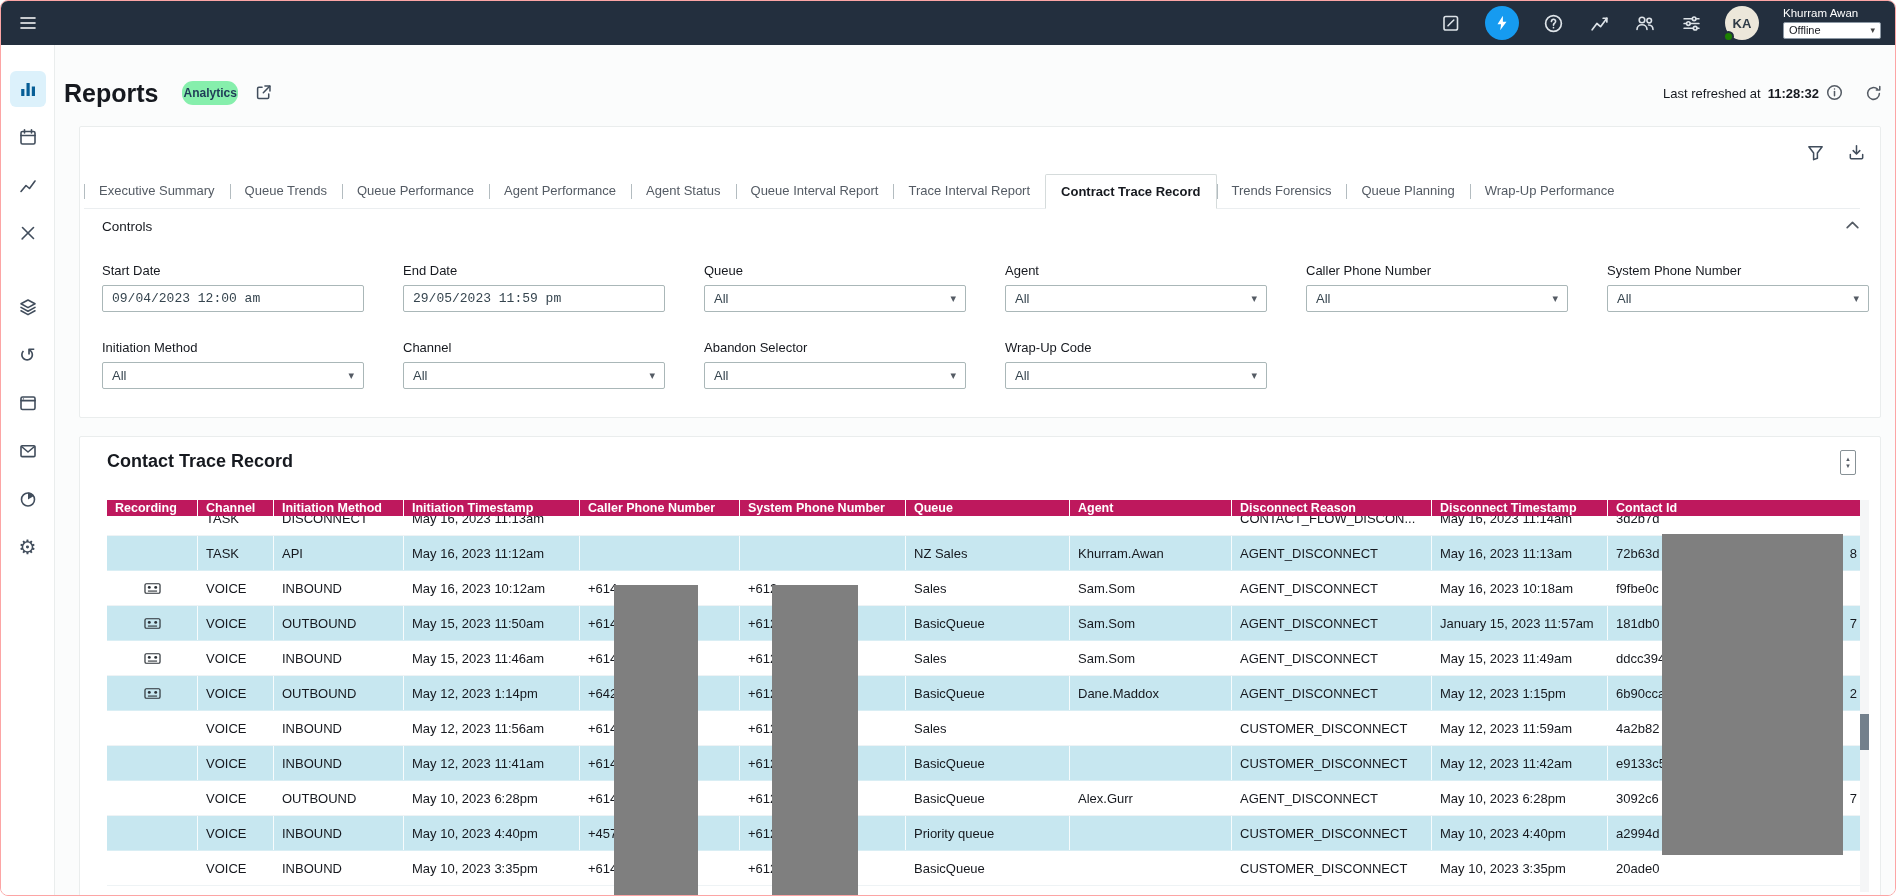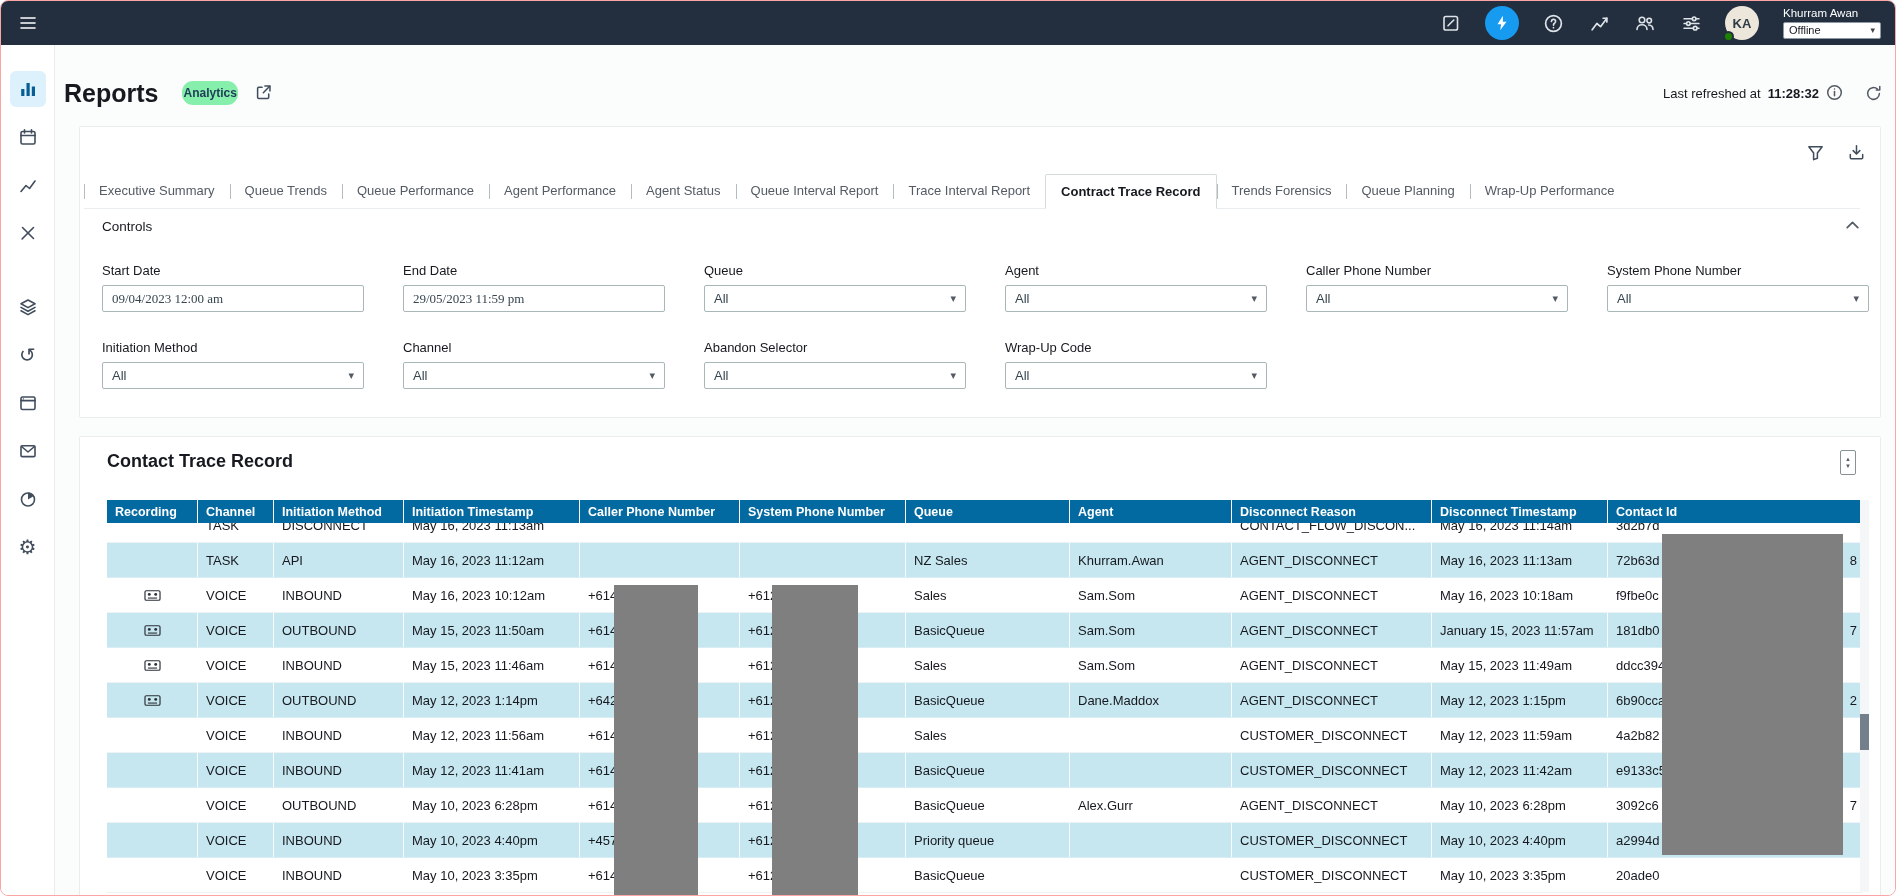--- a/index.html
+++ b/index.html
@@ -54,29 +54,29 @@
 
   
   .controls-header{position:absolute;top:90px;left:22px;right:18px;display:flex;align-items:center}
   .controls-title{font-size:13.5px;color:#16191f}
   .collapse-chevron{margin-left:auto;color:#545b64;width:18px;height:18px;cursor:pointer}
   .fields{position:absolute;left:22px;top:136px;display:flex}
   .fields.second{top:213px}
   .field{width:262px;margin-right:39px}
   .field .flabel{display:block;font-size:13px;color:#16191f;margin-bottom:7px}
   .input,.selectbox{width:100%;height:27px;border:1px solid #aab7b8;border-radius:2px;background:#fff;font-size:13px;color:#36454f;padding:0 9px}
-  input.input{font-family:Liberation Serif, serif;outline:none}
+  input.input{font-family:Liberation Mono, monospace;outline:none}
   .selectbox{display:flex;align-items:center;justify-content:space-between;cursor:pointer}
   .selectbox .chev{color:#545b64;font-size:11px}
 
   
   .records-title{position:absolute;top:14px;left:27px;font-size:18px;font-weight:bold;color:#16191f}
   .spinner{position:absolute;top:13px;right:24px;width:16px;height:25px;border:1px solid #879196;border-radius:2px;display:flex;flex-direction:column;align-items:center;justify-content:center;gap:1px;font-size:6px;color:#545b64;cursor:pointer;background:#fff}
   .table-wrap{position:absolute;left:27px;top:63px;width:1755px;bottom:0;overflow:hidden}
-  .thead{display:flex;height:23px;background:#0369a1;color:#fff;font-size:12.5px;font-weight:bold}
+  .thead{display:flex;height:16px;background:#be185d;color:#fff;font-size:12.5px;font-weight:bold}
   .th{display:flex;align-items:center;padding:0 8px;border-left:1px solid #fff;overflow:hidden;white-space:nowrap}
   .th:first-child{border-left:none}
   .tbody{position:relative;height:370px;overflow:hidden}
   .tbody .tr:first-child{margin-top:-15px}
   .tr{display:flex;height:35px;background:#fff;border-bottom:1px solid #eef3f5;cursor:pointer}
   .tr.blue{background:#c7e7f0;border-bottom:1px solid #d9eef4}
   .td{display:flex;align-items:center;padding:0 8px;font-size:13px;color:#16191f;border-left:1px solid rgba(255,255,255,.85);overflow:hidden;white-space:nowrap}
   .td:first-child{border-left:none}
   .td.center{justify-content:center}
   .td.cid{position:relative}

